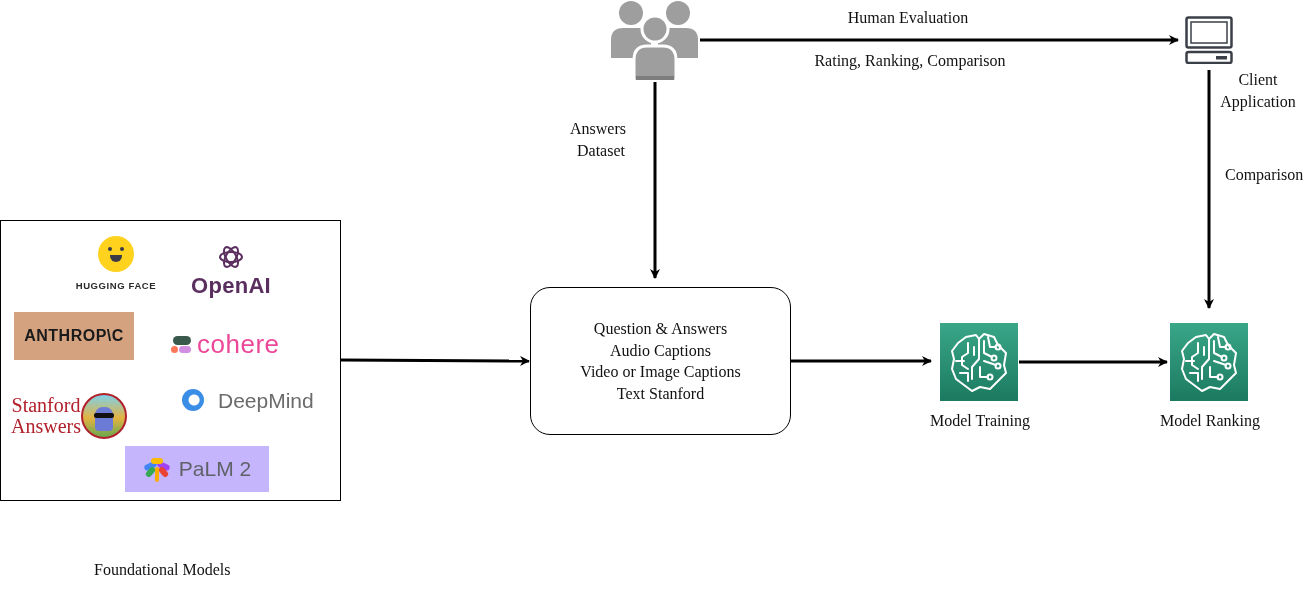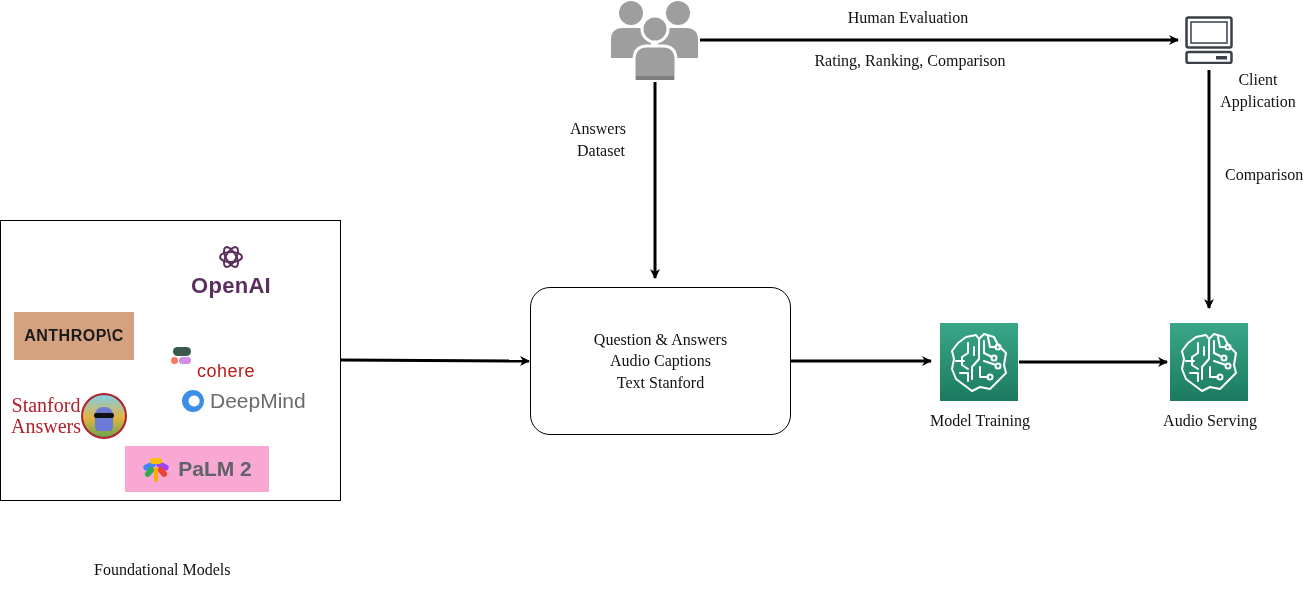--- a/index.html
+++ b/index.html
@@ -21,37 +21,37 @@
   #hf .name { font-size: 9.5px; font-weight: bold; letter-spacing: 0.6px; color: #2a2a2a; margin-top: 8px; }
 
   #oai { left: 185px; top: 22px; width: 90px; text-align: center; }
   #oai .name { font-size: 22px; font-weight: bold; color: #5a2e5e; margin-top: 2px; letter-spacing: 0.3px; }
   #oai svg { display: block; margin: 0 auto; }
 
   #anth { left: 13px; top: 91px; width: 120px; height: 48px; background: #d4a27f; display: flex; align-items: center; justify-content: center; }
   #anth .name { font-size: 16px; font-weight: bold; color: #1a1a1a; letter-spacing: 0.5px; }
 
   #cohere { left: 170px; top: 108px; display: flex; align-items: center; gap: 4px; }
-  #cohere .name { font-size: 18px; color: #b91c1c; letter-spacing: 0.5px; margin-top: 32px; }
+  #cohere .name { font-size: 26px; color: #ec4899; letter-spacing: 0.5px; }
   #cohere .mark { position: relative; width: 22px; height: 20px; }
   #cohere .mark .a { position: absolute; left: 2px; top: 1px; width: 18px; height: 9px; background: #39594d; border-radius: 5px; }
   #cohere .mark .b { position: absolute; left: 0px; top: 11px; width: 7px; height: 7px; background: #ff7759; border-radius: 50%; }
   #cohere .mark .c { position: absolute; left: 8px; top: 11px; width: 12px; height: 7px; background: #d18ee2; border-radius: 4px; }
 
   #stan { left: 10px; top: 172px; display: flex; align-items: center; gap: 0; }
   #stan .txt { font-family: "Liberation Serif", "DejaVu Serif", serif; font-size: 20px; line-height: 21px; color: #b1202b; text-align: center; }
   #stan .badge { width: 42px; height: 42px; border-radius: 50%; border: 2.5px solid #b1202b; background: linear-gradient(180deg, #7fd0e8 0%, #e3b341 55%, #6aa84f 100%); position: relative; overflow: hidden; }
   #stan .badge::after { content: ""; position: absolute; left: 12px; top: 12px; width: 18px; height: 24px; background: #6b7bd6; border-radius: 8px 8px 4px 4px; }
   #stan .badge::before { content: ""; position: absolute; left: 11px; top: 18px; width: 20px; height: 5px; background: #111; z-index: 2; border-radius: 2px; }
 
-  #dm { left: 181px; top: 168px; display: flex; align-items: center; gap: 6px; }
+  #dm { left: 181px; top: 168px; display: flex; gap: 14px; }
   #dm .mark { width: 22px; height: 22px; border-radius: 50%; background: radial-gradient(circle at 55% 50%, #fff 0 5px, #3a8ee6 6px 11px); border: 0; }
   #dm .name { font-size: 21px; color: #6b6b6b; }
 
-  #palm { left: 124px; top: 225px; width: 144px; height: 46px; background: #f9a8d4; display: flex; align-items: center; justify-content: center; gap: 8px; font-weight: bold; }
+  #palm { left: 124px; top: 225px; width: 144px; height: 46px; background: #c4b5fd; display: flex; align-items: center; justify-content: center; gap: 8px; }
   #palm .name { font-size: 21px; color: #5f6368; }
   #palm .mark { position: relative; width: 28px; height: 28px; }
   #palm .mark span { position: absolute; width: 13px; height: 6px; border-radius: 6px; top: 8px; }
   #palm .mark .trunk { left: 12px; top: 12px; width: 4px; height: 15px; background: #f9ab00; border-radius: 2px; }
 
   
   #process-box { left: 530px; top: 287px; width: 259px; height: 146px; border: 1.5px solid #000; border-radius: 20px; background: #fff;
                  display: flex; flex-direction: column; justify-content: center; align-items: center; }
   #process-box .line { font-size: 16px; line-height: 21.5px; }
 
@@ -106,20 +106,24 @@
     <rect x="6" y="6" width="36" height="21" fill="none" stroke="#3b4048" stroke-width="1.5"></rect>
     <rect x="1.5" y="36" width="45" height="11" rx="2" fill="none" stroke="#3b4048" stroke-width="2.5"></rect>
     <rect x="31" y="40" width="11" height="3.5" fill="#3b4048"></rect>
   </svg>
 </div>
 <div class="lbl center" style="left:1218px; top:69px; width:80px;">Client</div>
 <div class="lbl center" style="left:1208px; top:91px; width:100px;">Application</div>
 <div class="lbl" style="left:1225px; top:164px;">Comparison</div>
 
 <div class="abs" id="models-box">
+  <div class="logo" id="hf">
+    <div class="face"></div>
+    <div class="name">HUGGING FACE</div>
+  </div>
 
   <div class="logo" id="oai">
     <svg width="28" height="28" viewBox="0 0 28 28">
       <g fill="none" stroke="#5a2e5e" stroke-width="2">
         <ellipse cx="14" cy="14" rx="11" ry="5" transform="rotate(0 14 14)"></ellipse>
         <ellipse cx="14" cy="14" rx="11" ry="5" transform="rotate(60 14 14)"></ellipse>
         <ellipse cx="14" cy="14" rx="11" ry="5" transform="rotate(120 14 14)"></ellipse>
       </g>
     </svg>
     <div class="name">OpenAI</div>
@@ -162,20 +166,21 @@
     </div>
     <span class="name">PaLM 2</span>
   </div>
 </div>
 
 <div class="lbl" style="left:94px; top:559px;">Foundational Models</div>
 
 <div class="abs" id="process-box">
   <div class="line">Question &amp; Answers</div>
   <div class="line">Audio Captions</div>
+  <div class="line">Video or Image Captions</div>
   <div class="line">Text Stanford</div>
 </div>
 
 <div class="brain-tile" style="left:940px; top:323px;">
   <svg width="66" height="66" viewBox="0 0 66 66">
     <g fill="none" stroke="#fff" stroke-width="2" stroke-linejoin="round" stroke-linecap="round">
       <path d="M20 8 L30 6 L33 10 L38 5 L48 8 L52 16 L60 24 L58 36 L60 44 L52 52 L44 60 L34 58 L26 62 L18 56 L10 50 L6 40 L8 30 L6 22 L12 14 Z"></path>
       <path d="M33 10 L33 30 L26 38 L26 50"></path>
       <path d="M22 14 L22 24 L16 28 L16 36 L22 40"></path>
       <path d="M28 18 L28 26"></path>
@@ -207,13 +212,13 @@
         <circle cx="48" cy="29" r="2.5"></circle>
       <path d="M42 8 L44 18 L50 18"></path>
         <circle cx="52" cy="18" r="2.5"></circle>
       <path d="M38 32 L50 36"></path>
         <circle cx="52" cy="37" r="2.5"></circle>
       <path d="M34 38 L34 48 L42 48"></path>
         <circle cx="44" cy="48" r="2.5"></circle>
     </g>
   </svg>
 </div>
-<div class="lbl center" style="left:1130px; top:410px; width:160px;">Audio Serving</div>
+<div class="lbl center" style="left:1130px; top:410px; width:160px;">Model Ranking</div>
 
 </body></html>

